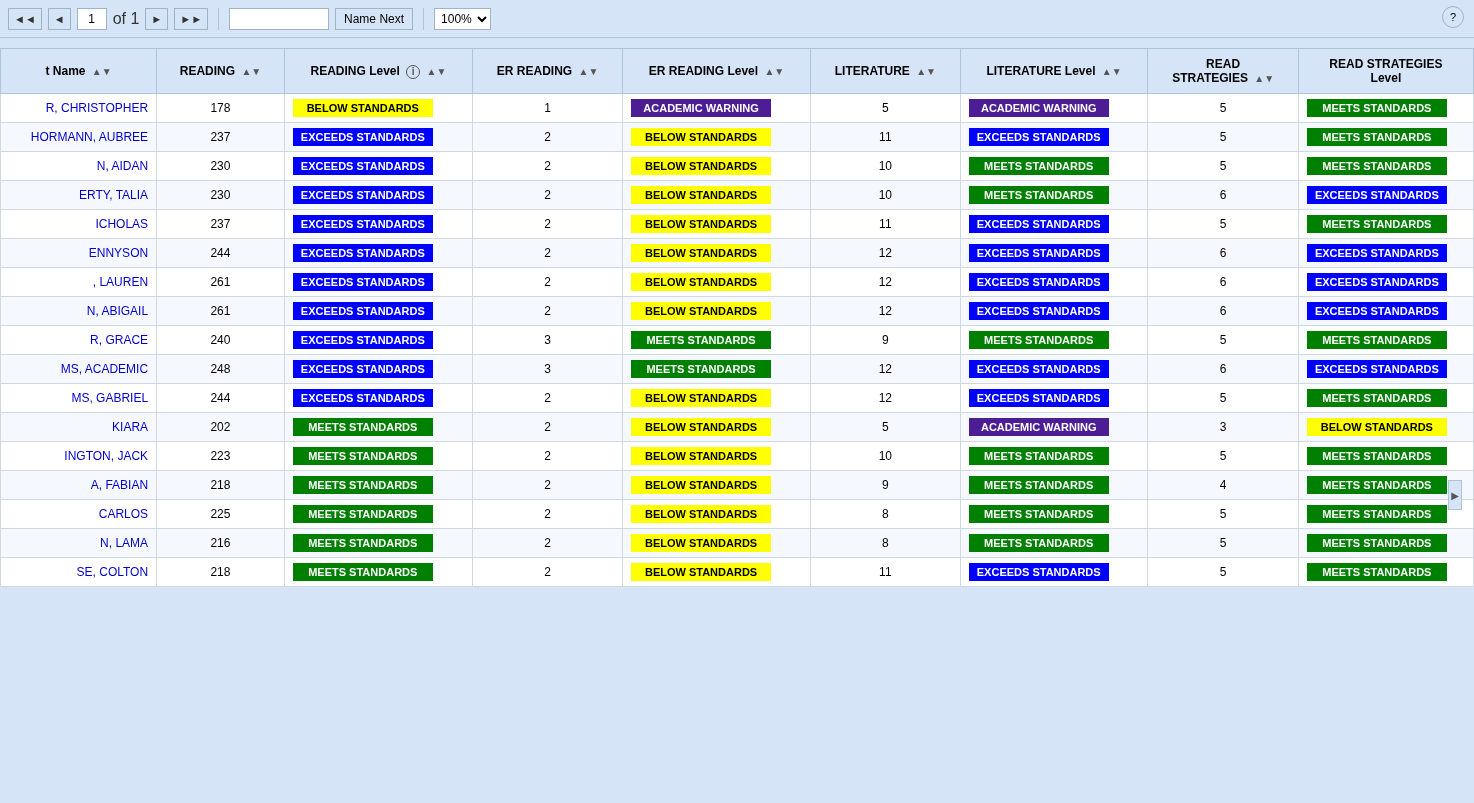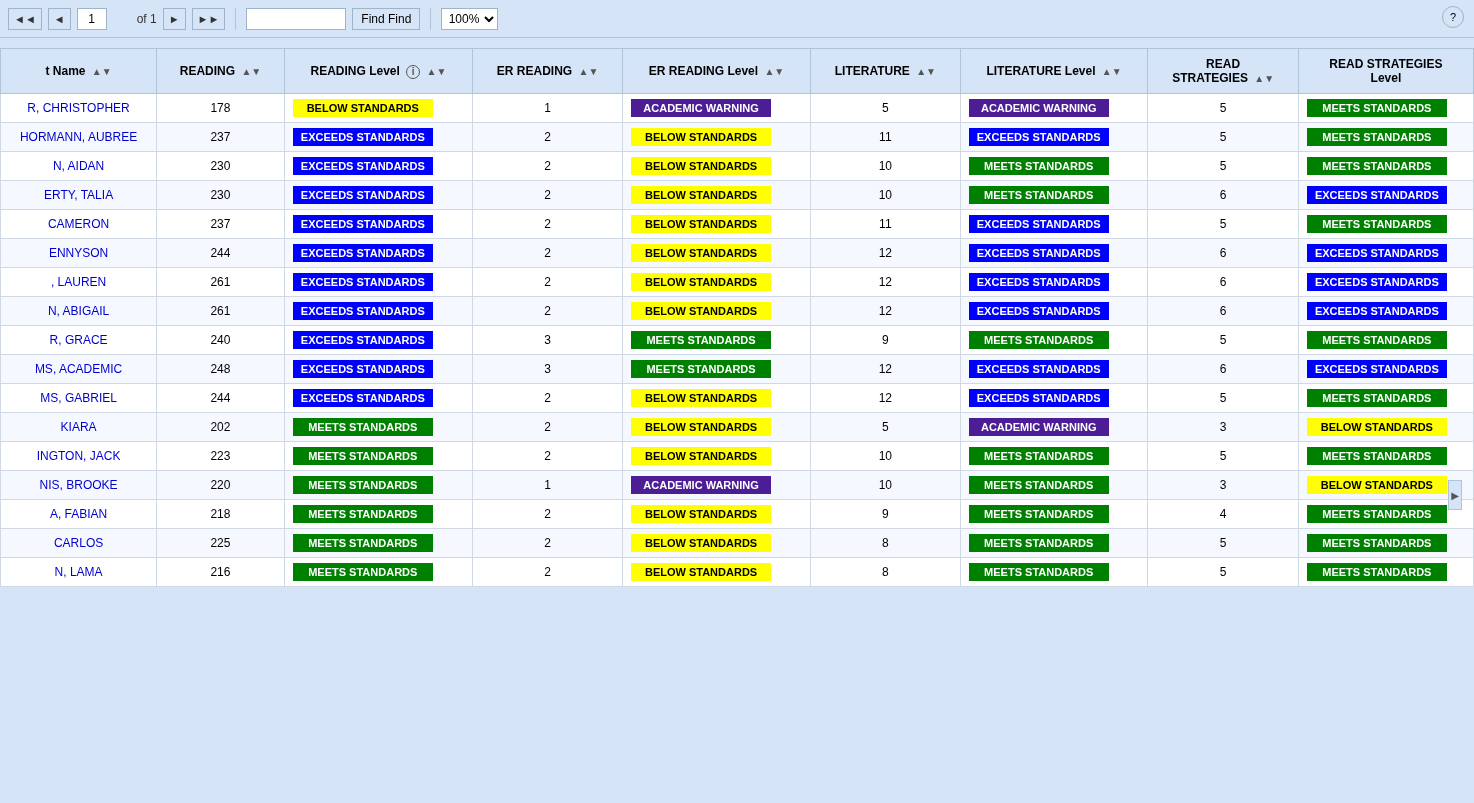--- a/index.html
+++ b/index.html
@@ -31,21 +31,21 @@
       height: 22px;
     }
     .nav-btn:disabled { color: #aaa; cursor: default; }
     .page-input {
       width: 30px;
       height: 22px;
       border: 1px solid #a0b4c8;
       text-align: center;
       font-size: 12px;
     }
-    .of-label { font-size: 12px; color: #333; margin-left: 24px; }
+    .of-label { font-size: 16px; color: #333; }
     .find-next-btn {
       background: #d6e4f7;
       border: 1px solid #a0b4c8;
       padding: 2px 8px;
       cursor: pointer;
       font-size: 12px;
       height: 22px;
     }
     .find-input {
       width: 100px;
@@ -53,21 +53,20 @@
       border: 1px solid #a0b4c8;
       font-size: 12px;
       padding: 0 4px;
     }
     .zoom-select {
       height: 22px;
       border: 1px solid #a0b4c8;
       font-size: 12px;
       background: white;
       padding: 0 2px;
-      text-align: right;
     }
     .separator { width: 1px; height: 22px; background: #b0c4d8; margin: 0 4px; }
     .help-btn {
       width: 22px; height: 22px;
       border: 1px solid #a0b4c8;
       border-radius: 50%;
       background: #d6e4f7;
       cursor: pointer;
       font-size: 11px;
       display: flex; align-items: center; justify-content: center;
@@ -121,21 +120,21 @@
     tbody tr { background: white; }
     tbody tr:nth-child(even) { background: #f5f9ff; }
 
     tbody td {
       border: 1px solid #d0d8e4;
       padding: 5px 8px;
       font-size: 12px;
       white-space: nowrap;
     }
 
-    .col-name { color: #0000cc; font-weight: normal; text-align: center; min-width: 140px; }
+    .col-name { color: #0000cc; font-weight: normal; text-align: right; min-width: 140px; }
     .col-num { text-align: center; color: #000; }
 
     .badge {
       display: inline-block;
       padding: 3px 8px;
       font-size: 11px;
       font-weight: bold;
       color: white;
       text-align: center;
       min-width: 140px;
@@ -167,21 +166,21 @@
 
 <div class="top-bar">
   <button class="nav-btn" title="First Page">◄◄</button>
   <button class="nav-btn" title="Previous Page">◄</button>
   <input class="page-input" type="text" value="1" style="">
   <span class="of-label">of 1</span>
   <button class="nav-btn" title="Next Page">►</button>
   <button class="nav-btn" title="Last Page">►►</button>
   <div class="separator"></div>
   <input class="find-input" type="text" placeholder="" style="">
-  <button class="find-next-btn">Find Find</button>
+  <button class="find-next-btn">Name Next</button>
   <div class="separator"></div>
   <select class="zoom-select">
     <option>100%</option>
     <option>50%</option>
     <option>75%</option>
     <option>125%</option>
     <option>150%</option>
     <option>200%</option>
   </select>
   <div class="top-bar-right">
@@ -263,21 +262,21 @@
       <td class="col-num">230</td>
       <td><span class="badge exceeds">EXCEEDS STANDARDS</span></td>
       <td class="col-num">2</td>
       <td><span class="badge below">BELOW STANDARDS</span></td>
       <td class="col-num">10</td>
       <td><span class="badge meets">MEETS STANDARDS</span></td>
       <td class="col-num">6</td>
       <td><span class="badge exceeds">EXCEEDS STANDARDS</span></td>
     </tr>
         <tr>
-      <td class="col-name">CAMERON</td>
+      <td class="col-name">ICHOLAS</td>
       <td class="col-num">237</td>
       <td><span class="badge exceeds">EXCEEDS STANDARDS</span></td>
       <td class="col-num">2</td>
       <td><span class="badge below">BELOW STANDARDS</span></td>
       <td class="col-num">11</td>
       <td><span class="badge exceeds">EXCEEDS STANDARDS</span></td>
       <td class="col-num">5</td>
       <td><span class="badge meets">MEETS STANDARDS</span></td>
     </tr>
         <tr>
@@ -362,31 +361,20 @@
       <td class="col-num">223</td>
       <td><span class="badge meets">MEETS STANDARDS</span></td>
       <td class="col-num">2</td>
       <td><span class="badge below">BELOW STANDARDS</span></td>
       <td class="col-num">10</td>
       <td><span class="badge meets">MEETS STANDARDS</span></td>
       <td class="col-num">5</td>
       <td><span class="badge meets">MEETS STANDARDS</span></td>
     </tr>
         <tr>
-      <td class="col-name">NIS, BROOKE</td>
-      <td class="col-num">220</td>
-      <td><span class="badge meets">MEETS STANDARDS</span></td>
-      <td class="col-num">1</td>
-      <td><span class="badge warning">ACADEMIC WARNING</span></td>
-      <td class="col-num">10</td>
-      <td><span class="badge meets">MEETS STANDARDS</span></td>
-      <td class="col-num">3</td>
-      <td><span class="badge below">BELOW STANDARDS</span></td>
-    </tr>
-        <tr>
       <td class="col-name">A, FABIAN</td>
       <td class="col-num">218</td>
       <td><span class="badge meets">MEETS STANDARDS</span></td>
       <td class="col-num">2</td>
       <td><span class="badge below">BELOW STANDARDS</span></td>
       <td class="col-num">9</td>
       <td><span class="badge meets">MEETS STANDARDS</span></td>
       <td class="col-num">4</td>
       <td><span class="badge meets">MEETS STANDARDS</span></td>
     </tr>
@@ -402,20 +390,31 @@
       <td><span class="badge meets">MEETS STANDARDS</span></td>
     </tr>
         <tr>
       <td class="col-name">N, LAMA</td>
       <td class="col-num">216</td>
       <td><span class="badge meets">MEETS STANDARDS</span></td>
       <td class="col-num">2</td>
       <td><span class="badge below">BELOW STANDARDS</span></td>
       <td class="col-num">8</td>
       <td><span class="badge meets">MEETS STANDARDS</span></td>
+      <td class="col-num">5</td>
+      <td><span class="badge meets">MEETS STANDARDS</span></td>
+    </tr>
+        <tr>
+      <td class="col-name">SE, COLTON</td>
+      <td class="col-num">218</td>
+      <td><span class="badge meets">MEETS STANDARDS</span></td>
+      <td class="col-num">2</td>
+      <td><span class="badge below">BELOW STANDARDS</span></td>
+      <td class="col-num">11</td>
+      <td><span class="badge exceeds">EXCEEDS STANDARDS</span></td>
       <td class="col-num">5</td>
       <td><span class="badge meets">MEETS STANDARDS</span></td>
     </tr>
       </tbody>
   </table>
 </div>
 
 <div class="collapse-tab">▶</div>
 
 </body></html>

